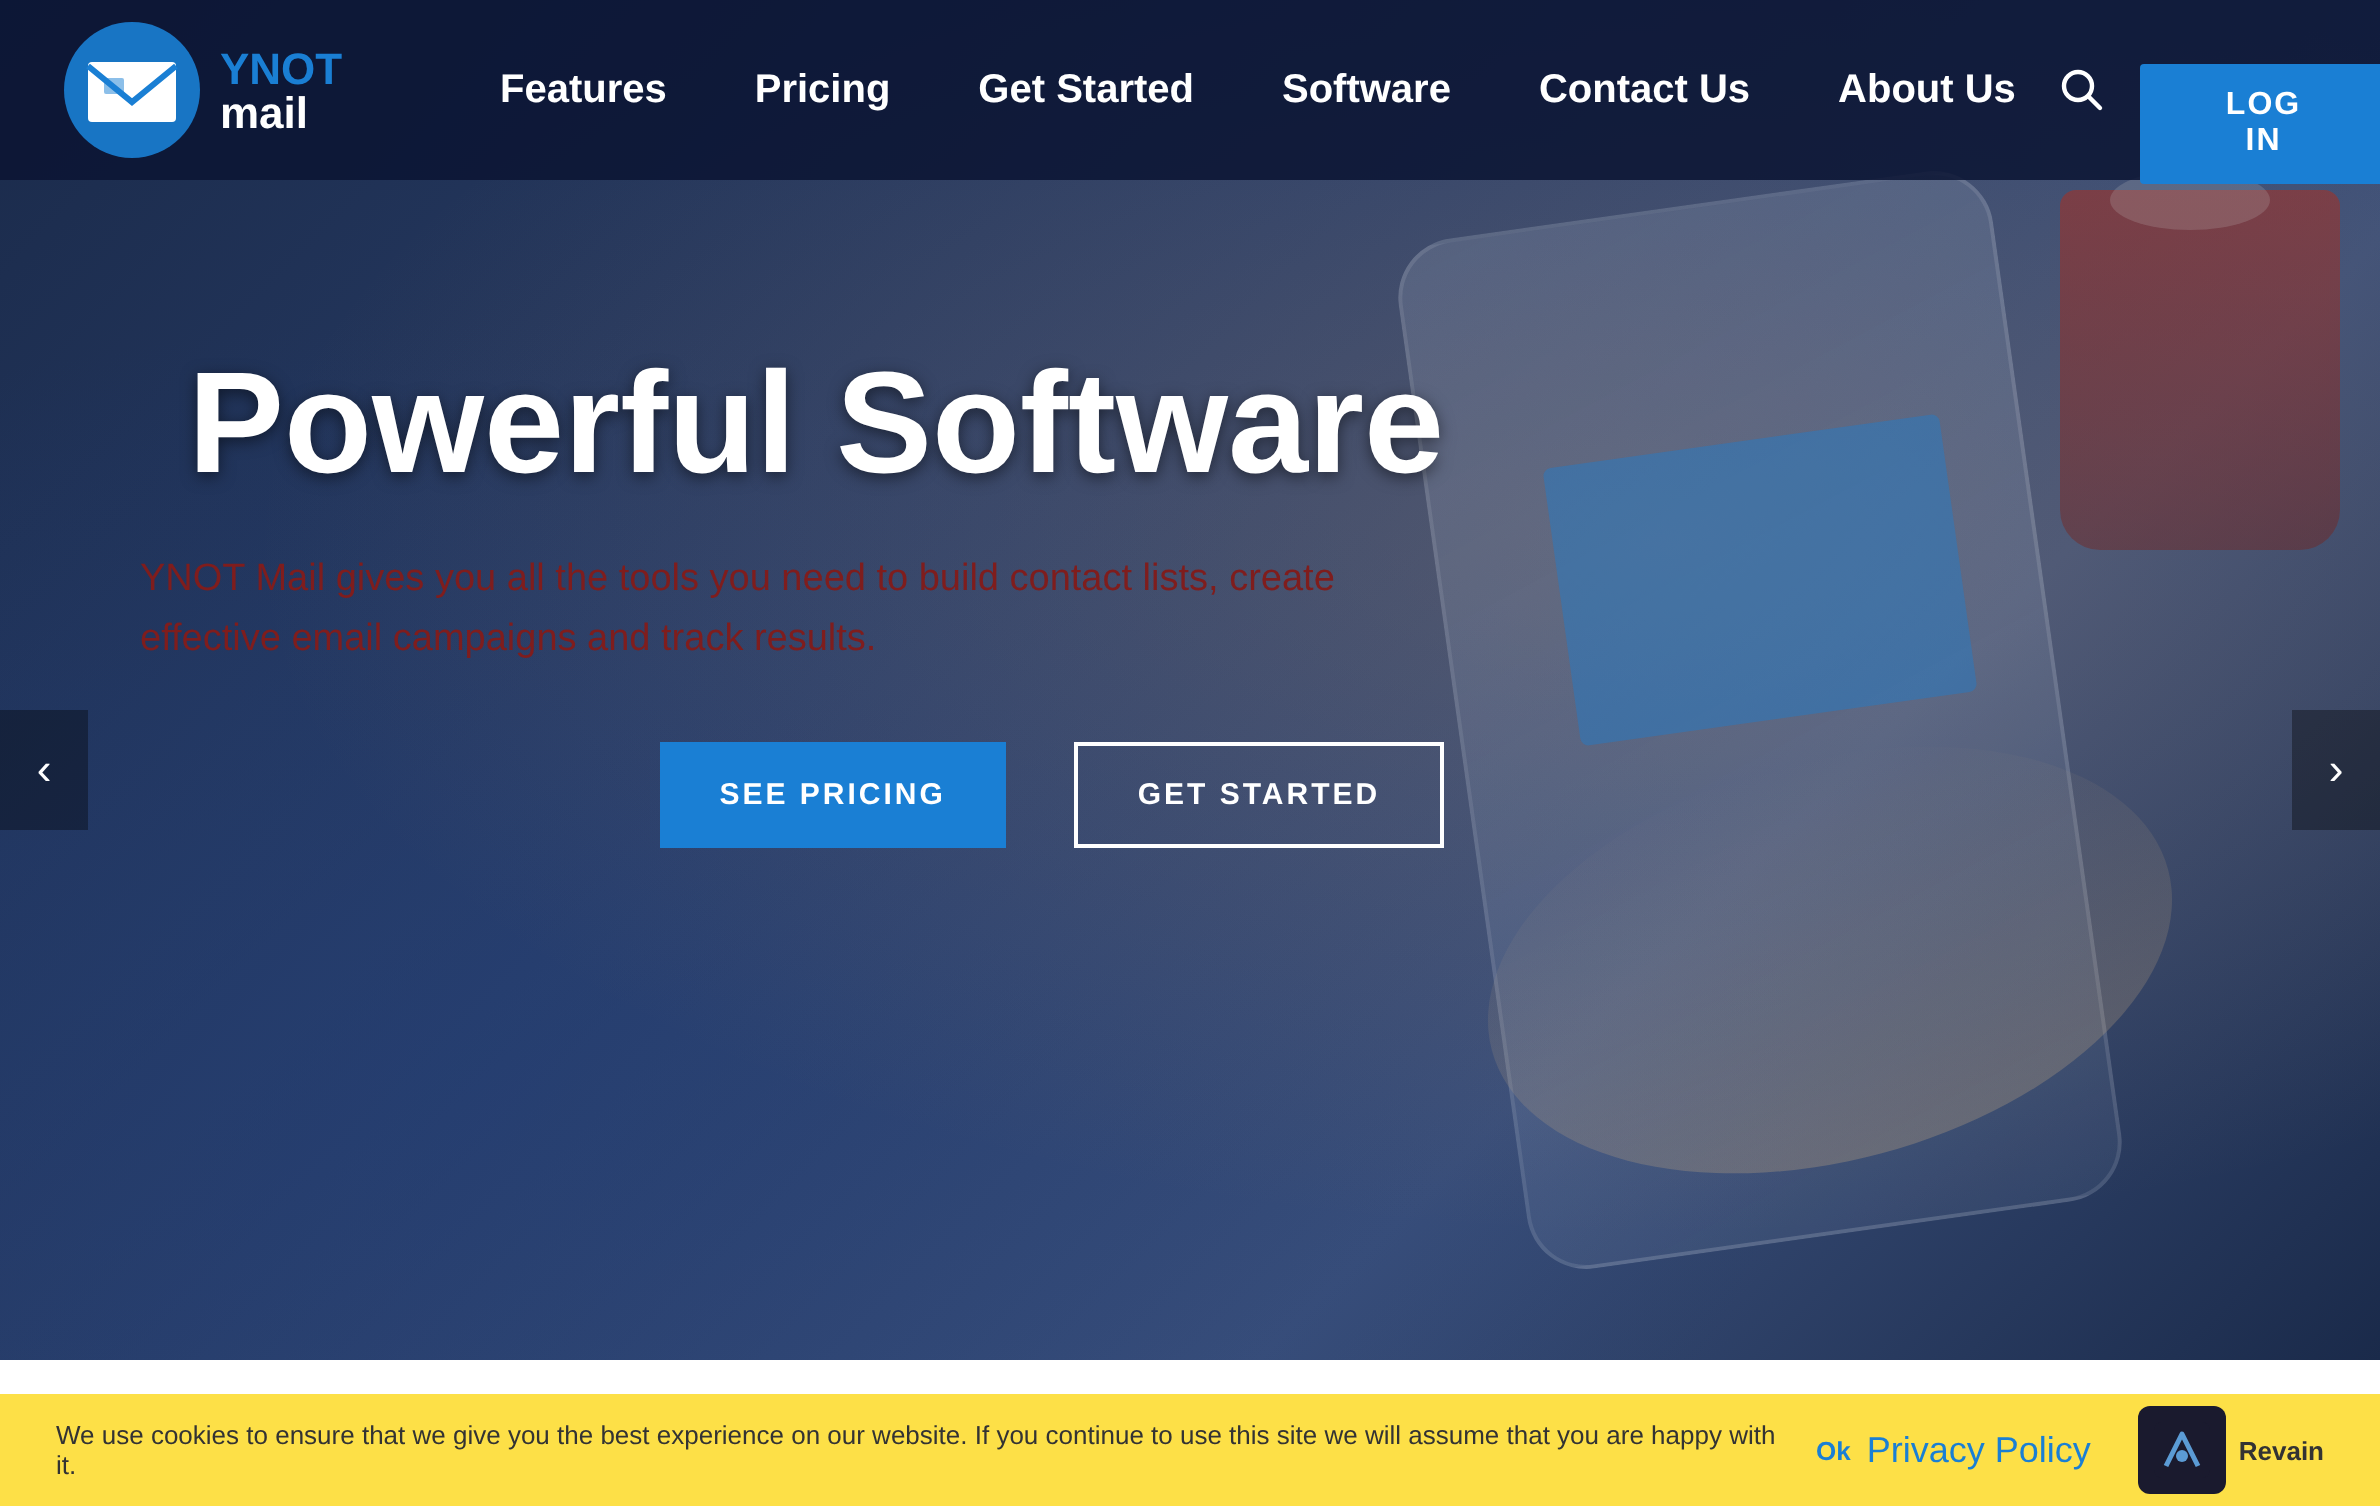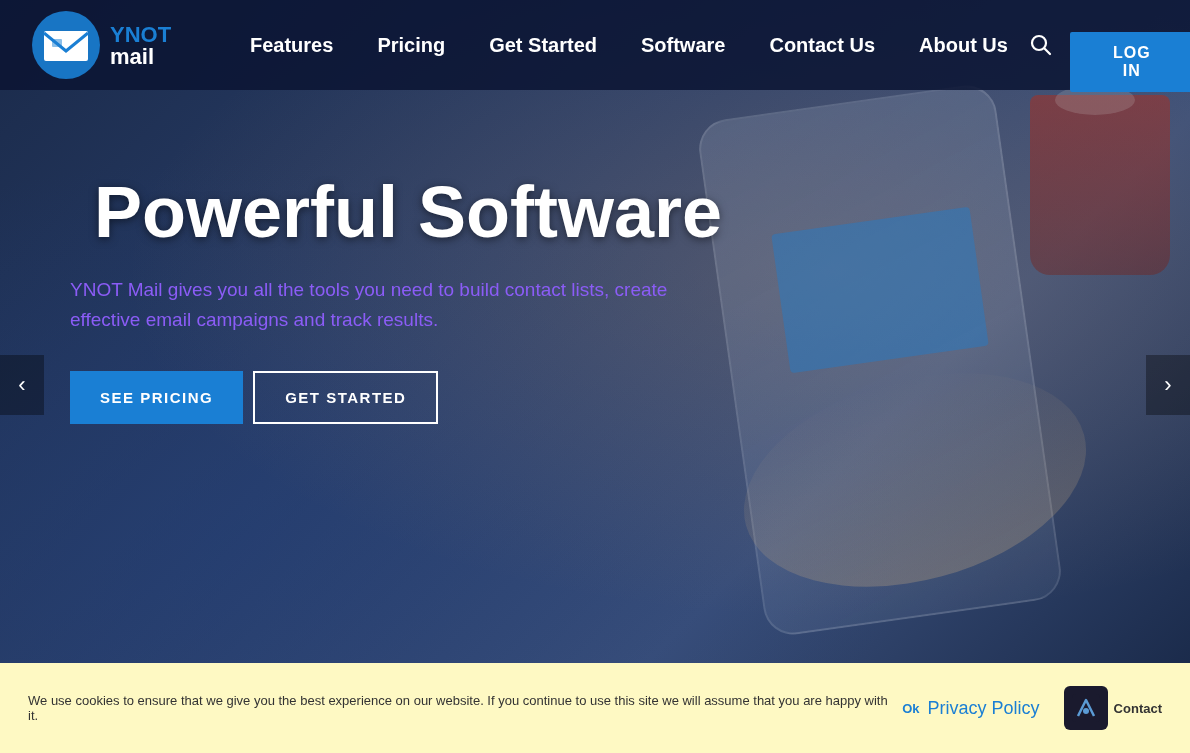--- a/index.html
+++ b/index.html
@@ -106,29 +106,30 @@
     .hero-title {
       color: #fff;
       font-size: 72px;
       font-weight: 900;
       line-height: 1.05;
       margin-bottom: 24px;
       text-shadow: 0 2px 8px rgba(0,0,0,0.5);
       margin-left: 24px;
     }
     .hero-subtitle {
-      color: #8b5cf6;
+      color: #7f1d1d;
       font-size: 19px;
       line-height: 1.6;
       margin-bottom: 36px;
       max-width: 650px;
     }
     .hero-buttons {
       display: flex;
-      gap: 10px;
+      gap: 34px;
+      justify-content: flex-end;
     }
     .btn-pricing {
       background: #1a7fd4;
       color: #fff;
       border: none;
       padding: 16px 30px;
       font-size: 15px;
       font-weight: bold;
       letter-spacing: 1.5px;
       cursor: pointer;
@@ -163,22 +164,22 @@
       justify-content: center;
       z-index: 8;
     }
     .arrow-left { left: 0; }
     .arrow-right { right: 0; }
 
     
     .cookie-bar {
       position: absolute;
       bottom: 0; left: 0; right: 0;
-      height: 90px;
-      background: #fef9c3;
+      height: 56px;
+      background: #fde047;
       display: flex;
       align-items: center;
       padding: 0 28px;
       font-size: 13px;
       color: #333;
       z-index: 20;
       gap: 8px;
     }
     .cookie-text { flex: 1; }
     .cookie-ok {
@@ -347,15 +348,15 @@
   <button class="cookie-ok">Ok</button>
   <button class="cookie-privacy">Privacy Policy</button>
   <div class="revain-badge">
     <div class="revain-icon">
       <svg width="28" height="28" viewBox="0 0 28 28" xmlns="http://www.w3.org/2000/svg">
         <rect width="28" height="28" fill="#1a1a2e" rx="4"></rect>
         <path d="M6 22 L14 6 L22 22" stroke="#5b9bd5" stroke-width="2.5" fill="none" stroke-linejoin="round"></path>
         <circle cx="14" cy="17" r="3" fill="#5b9bd5"></circle>
       </svg>
     </div>
-    <span class="revain-label">Contact</span>
+    <span class="revain-label">Revain</span>
   </div>
 </div>
 
 </body></html>

